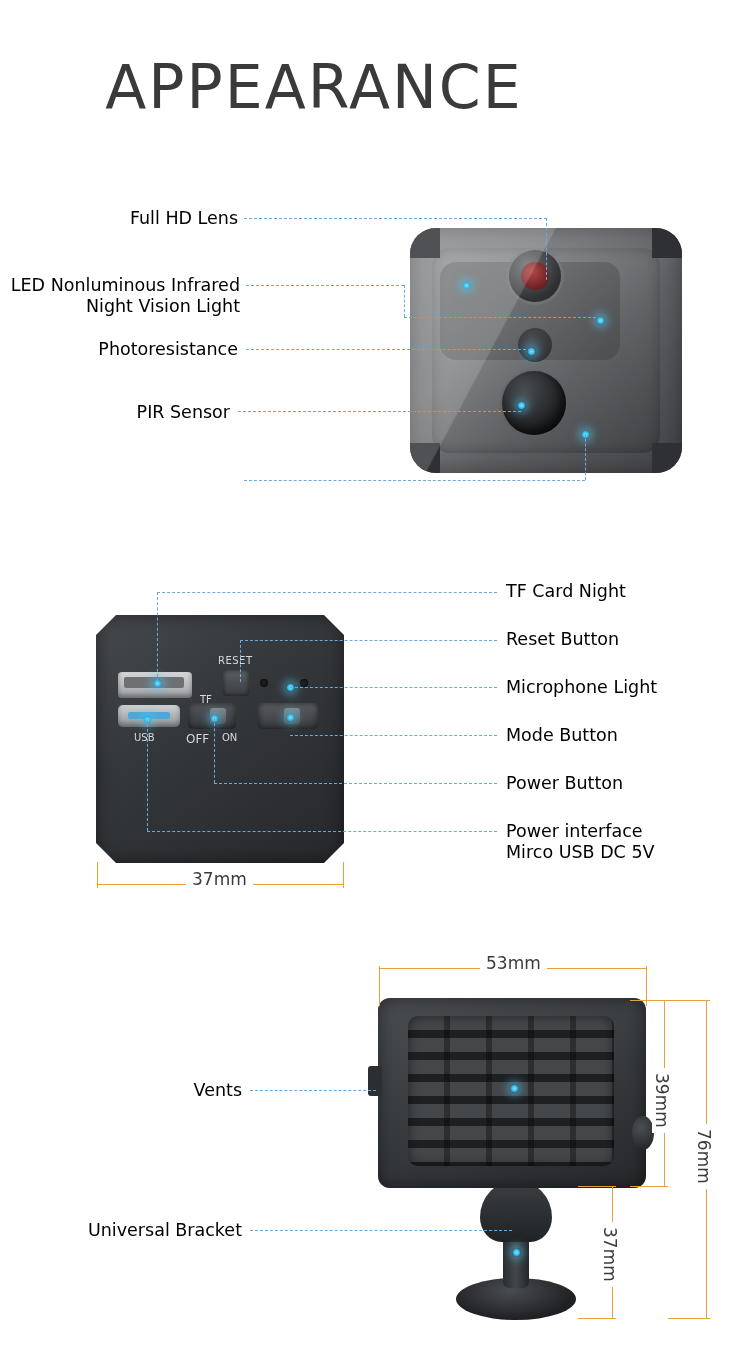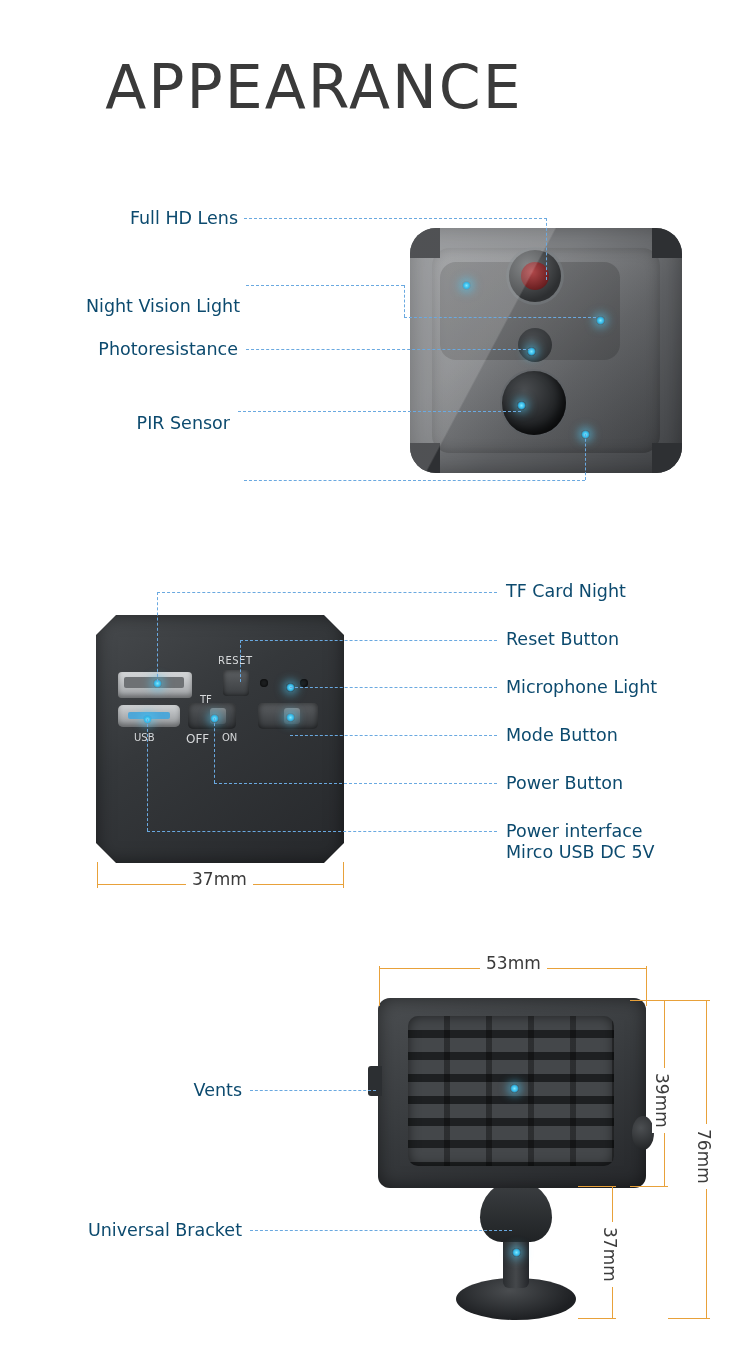--- a/index.html
+++ b/index.html
@@ -31,21 +31,21 @@
     letter-spacing: 2px;
     font-weight: 400;
     color: #3a3a3a;
     font-family: "DejaVu Sans", sans-serif;
   }
 
   
   .lbl {
     position: absolute;
     font-size: 17.5px;
-    color: #0c4a6e;
+    color: #000000;
     line-height: 1.35;
     white-space: nowrap;
   }
   .lbl.right { text-align: right; }
 
   
   .dash-h {
     position: absolute;
     height: 0;
     border-top: 1.4px dashed #6aa9e0;
@@ -392,25 +392,26 @@
 
   <div class="dash-h" style="left:246px; top:349px; width:285px;"></div>
 
   <div class="dash-h" style="left:238px; top:411px; width:283px;"></div>
 
   <div class="dash-h" style="left:244px; top:480px; width:341px;"></div>
   <div class="dash-v" style="left:585px; top:434px; height:46px;"></div>
 
   <div class="lbl right" style="left:0; top:207px; width:238px;">Full HD Lens</div>
 
+  <div class="lbl right" style="left:0; top:274px; width:240px;">LED Nonluminous Infrared</div>
   <div class="lbl right" style="left:0; top:295px; width:240px;">Night Vision Light</div>
 
   <div class="lbl right" style="left:0; top:338px; width:238px;">Photoresistance</div>
 
-  <div class="lbl right" style="left:0; top:401px; width:230px;margin-top:11px;">PIR Sensor</div>
+  <div class="lbl right" style="left:0; top:401px; width:230px;">PIR Sensor</div>
 
 
   <div class="cam-back">
     <div class="body"></div>
     <div class="notch n1"></div>
     <div class="notch n2"></div>
     <div class="notch n3"></div>
     <div class="notch n4"></div>
 
     <div class="tf-slot"></div>

